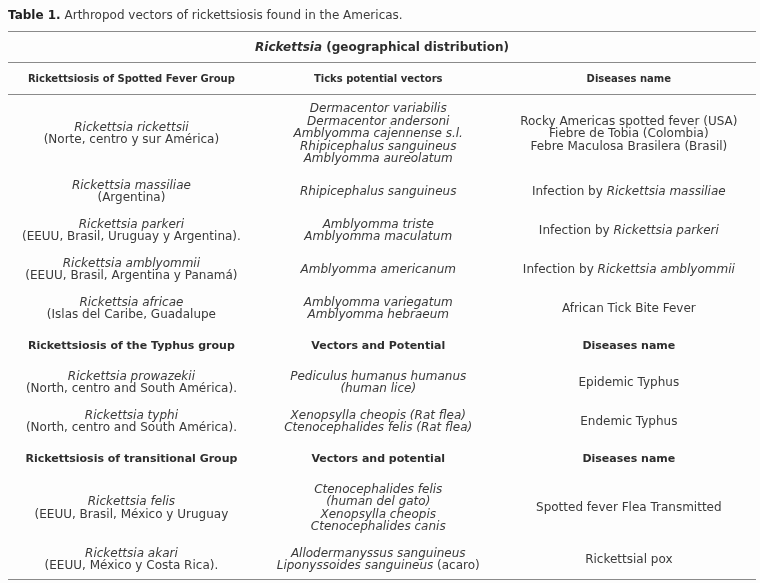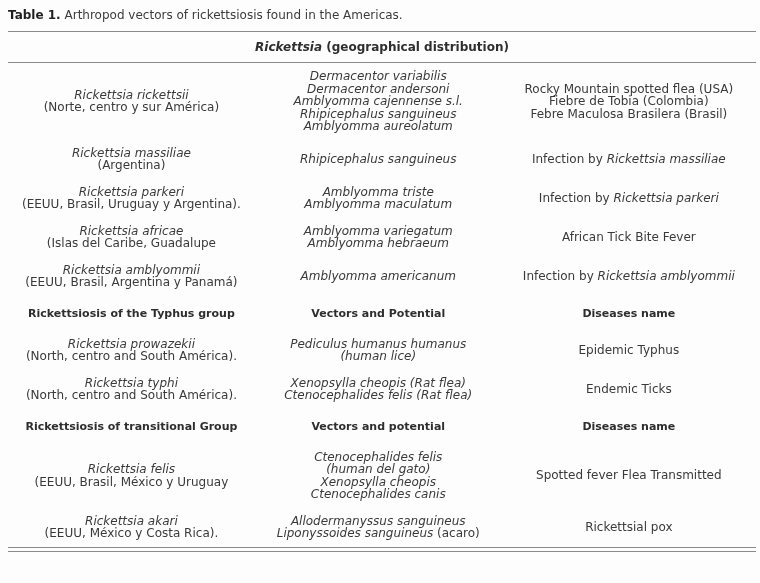--- a/index.html
+++ b/index.html
@@ -82,34 +82,39 @@
       <col style="width:33%">
       <col style="width:33%">
       <col style="width:34%">
     </colgroup>
     <thead>
       <tr class="super">
         <th colspan="3"><span class="it">Rickettsia</span><span> (geographical distribution)</span></th>
       </tr>
     </thead>
     <tbody id="table-body">
+        <tr class="colhead">
+          <th>Rickettsiosis of Spotted Fever Group</th>
+          <th>Ticks potential vectors</th>
+          <th>Diseases name</th>
+        </tr>
         <tr>
           <td class="cell">
             <div class="line"><span class="it">Rickettsia rickettsii</span></div>
             <div class="line"><span>(Norte, centro y sur América)</span></div>
           </td>
           <td class="cell">
             <div class="line"><span class="it">Dermacentor variabilis</span></div>
             <div class="line"><span class="it">Dermacentor andersoni</span></div>
             <div class="line"><span class="it">Amblyomma cajennense s.l.</span></div>
             <div class="line"><span class="it">Rhipicephalus sanguineus</span></div>
             <div class="line"><span class="it">Amblyomma aureolatum</span></div>
           </td>
           <td class="cell">
-            <div class="line"><span>Rocky Mountain spotted flea (USA)</span></div>
+            <div class="line"><span>Rocky Americas spotted fever (USA)</span></div>
             <div class="line"><span>Fiebre de Tobia (Colombia)</span></div>
             <div class="line"><span>Febre Maculosa Brasilera (Brasil)</span></div>
           </td>
         </tr>
         <tr>
           <td class="cell">
             <div class="line"><span class="it">Rickettsia massiliae</span></div>
             <div class="line"><span>(Argentina)</span></div>
           </td>
           <td class="cell">
@@ -127,41 +132,41 @@
           <td class="cell">
             <div class="line"><span class="it">Amblyomma triste</span></div>
             <div class="line"><span class="it">Amblyomma maculatum</span></div>
           </td>
           <td class="cell">
             <div class="line"><span>Infection by </span><span class="it">Rickettsia parkeri</span></div>
           </td>
         </tr>
         <tr>
           <td class="cell">
+            <div class="line"><span class="it">Rickettsia amblyommii</span></div>
+            <div class="line"><span>(EEUU, Brasil, Argentina y Panamá)</span></div>
+          </td>
+          <td class="cell">
+            <div class="line"><span class="it">Amblyomma americanum</span></div>
+          </td>
+          <td class="cell">
+            <div class="line"><span>Infection by </span><span class="it">Rickettsia amblyommii</span></div>
+          </td>
+        </tr>
+        <tr>
+          <td class="cell">
             <div class="line"><span class="it">Rickettsia africae</span></div>
             <div class="line"><span>(Islas del Caribe, Guadalupe</span></div>
           </td>
           <td class="cell">
             <div class="line"><span class="it">Amblyomma variegatum</span></div>
             <div class="line"><span class="it">Amblyomma hebraeum</span></div>
           </td>
           <td class="cell">
             <div class="line"><span>African Tick Bite Fever</span></div>
-          </td>
-        </tr>
-        <tr>
-          <td class="cell">
-            <div class="line"><span class="it">Rickettsia amblyommii</span></div>
-            <div class="line"><span>(EEUU, Brasil, Argentina y Panamá)</span></div>
-          </td>
-          <td class="cell">
-            <div class="line"><span class="it">Amblyomma americanum</span></div>
-          </td>
-          <td class="cell">
-            <div class="line"><span>Infection by </span><span class="it">Rickettsia amblyommii</span></div>
           </td>
         </tr>
         <tr class="sechead">
           <td>Rickettsiosis of the Typhus group</td>
           <td>Vectors and Potential</td>
           <td>Diseases name</td>
         </tr>
         <tr>
           <td class="cell">
             <div class="line"><span class="it">Rickettsia prowazekii</span></div>
@@ -178,21 +183,21 @@
         <tr>
           <td class="cell">
             <div class="line"><span class="it">Rickettsia typhi</span></div>
             <div class="line"><span>(North, centro and South América).</span></div>
           </td>
           <td class="cell">
             <div class="line"><span class="it">Xenopsylla cheopis</span><span class="it"> (Rat flea)</span></div>
             <div class="line"><span class="it">Ctenocephalides felis</span><span class="it"> (Rat flea)</span></div>
           </td>
           <td class="cell">
-            <div class="line"><span>Endemic Ticks</span></div>
+            <div class="line"><span>Endemic Typhus</span></div>
           </td>
         </tr>
         <tr class="sechead">
           <td>Rickettsiosis of transitional Group</td>
           <td>Vectors and potential</td>
           <td>Diseases name</td>
         </tr>
         <tr>
           <td class="cell">
             <div class="line"><span class="it">Rickettsia felis</span></div>

